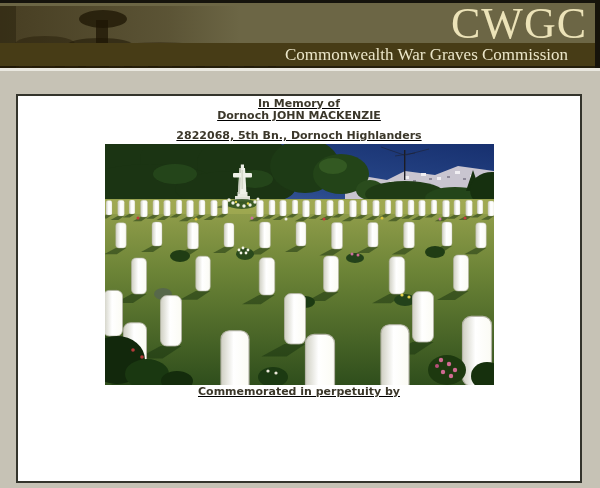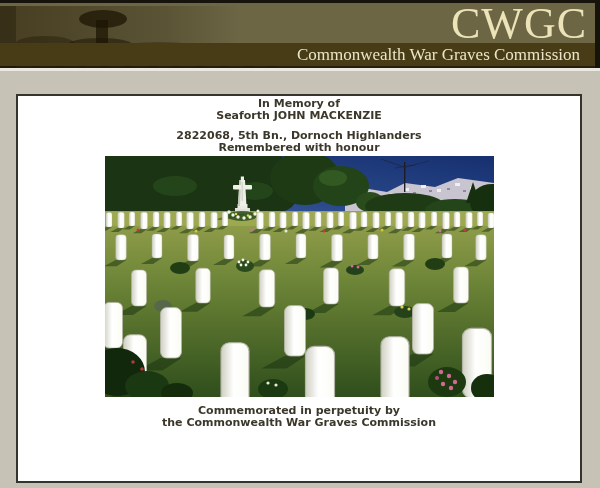--- a/index.html
+++ b/index.html
@@ -16,46 +16,47 @@
   .band-sub{height:23px;background:#473c16;position:relative;}
   .strip-dark{height:2px;background:#241e0b;}
   .strip-light{height:3px;background:#eae8e0;}
   .logo{
     position:absolute;right:13px;top:0;
     font-family:"Liberation Serif", serif;
     font-size:44px;line-height:42px;font-weight:normal;
     color:#ece3b8;letter-spacing:1px;
   }
   .tagline{
-    text-align:right;padding-right:20px;
+    text-align:right;padding-right:32px;
     font-family:"Liberation Serif", serif;
     font-size:17px;line-height:23px;
     color:#ebe6c9;
   }
   .right-edge{position:absolute;right:0;top:0;width:5px;height:68px;background:#16130a;}
   .header-art{position:absolute;left:0;top:3px;pointer-events:none;}
   
   .certificate{
     margin:23px 0 0 16px;
     width:562px;height:383px;
     background:#ffffff;
     border:2px solid #34342c;
     padding-top:2px;
+    text-decoration:underline;
   }
   .memorial p, .footer p{
     margin:0;text-align:center;
     font-size:11px;font-weight:bold;
     line-height:12px;
     color:#3b372a;
     font-family:"DejaVu Sans", sans-serif;
   }
   .gap{height:8px;}
   .photo{width:389px;height:241px;margin:2px auto 0;}
   .photo svg{display:block;}
-  .footer{margin-top:8px;}
+  .footer{margin-top:1px;}
 </style>
 </head>
 <body>
 
 <div class="header">
   <div class="strip-top"></div>
   <div class="band-main">
 
     <svg class="header-art" width="440" height="66" viewBox="0 0 440 66">
       <defs>
@@ -101,24 +102,23 @@
     <div class="tagline">Commonwealth War Graves Commission</div>
   </div>
   <div class="strip-dark"></div>
   <div class="strip-light"></div>
   <div class="right-edge"></div>
 </div>
 
 <div class="certificate">
   <div class="memorial">
     <p>In Memory of</p>
-    <p>Seaforth JOHN MACKENZIE</p>
+    <p>Dornoch JOHN MACKENZIE</p>
     <div class="gap"></div>
     <p>2822068, 5th Bn., Dornoch Highlanders</p>
-    <p>Remembered with honour</p>
   </div>
 
   <div class="photo">
     <svg width="389" height="241" viewBox="0 0 389 241">
       <defs>
         <linearGradient id="sky" x1="1" y1="0" x2="0.2" y2="1">
           <stop offset="0" stop-color="#17306f"></stop>
           <stop offset="0.6" stop-color="#2a4a8c"></stop>
           <stop offset="1" stop-color="#52699f"></stop>
         </linearGradient>
@@ -321,15 +321,14 @@
         <circle cx="338" cy="228" r="2.2"></circle>
           <circle cx="346" cy="232" r="2.2"></circle>
       </g>
       <circle cx="332" cy="222" r="2" fill="#b84f7a"></circle>
       <ellipse cx="382" cy="232" rx="16" ry="14" fill="#16300d"></ellipse>
     </svg>
   </div>
 
   <div class="footer">
     <p>Commemorated in perpetuity by</p>
-    <p>the Commonwealth War Graves Commission</p>
   </div>
 </div>
 
 </body></html>

